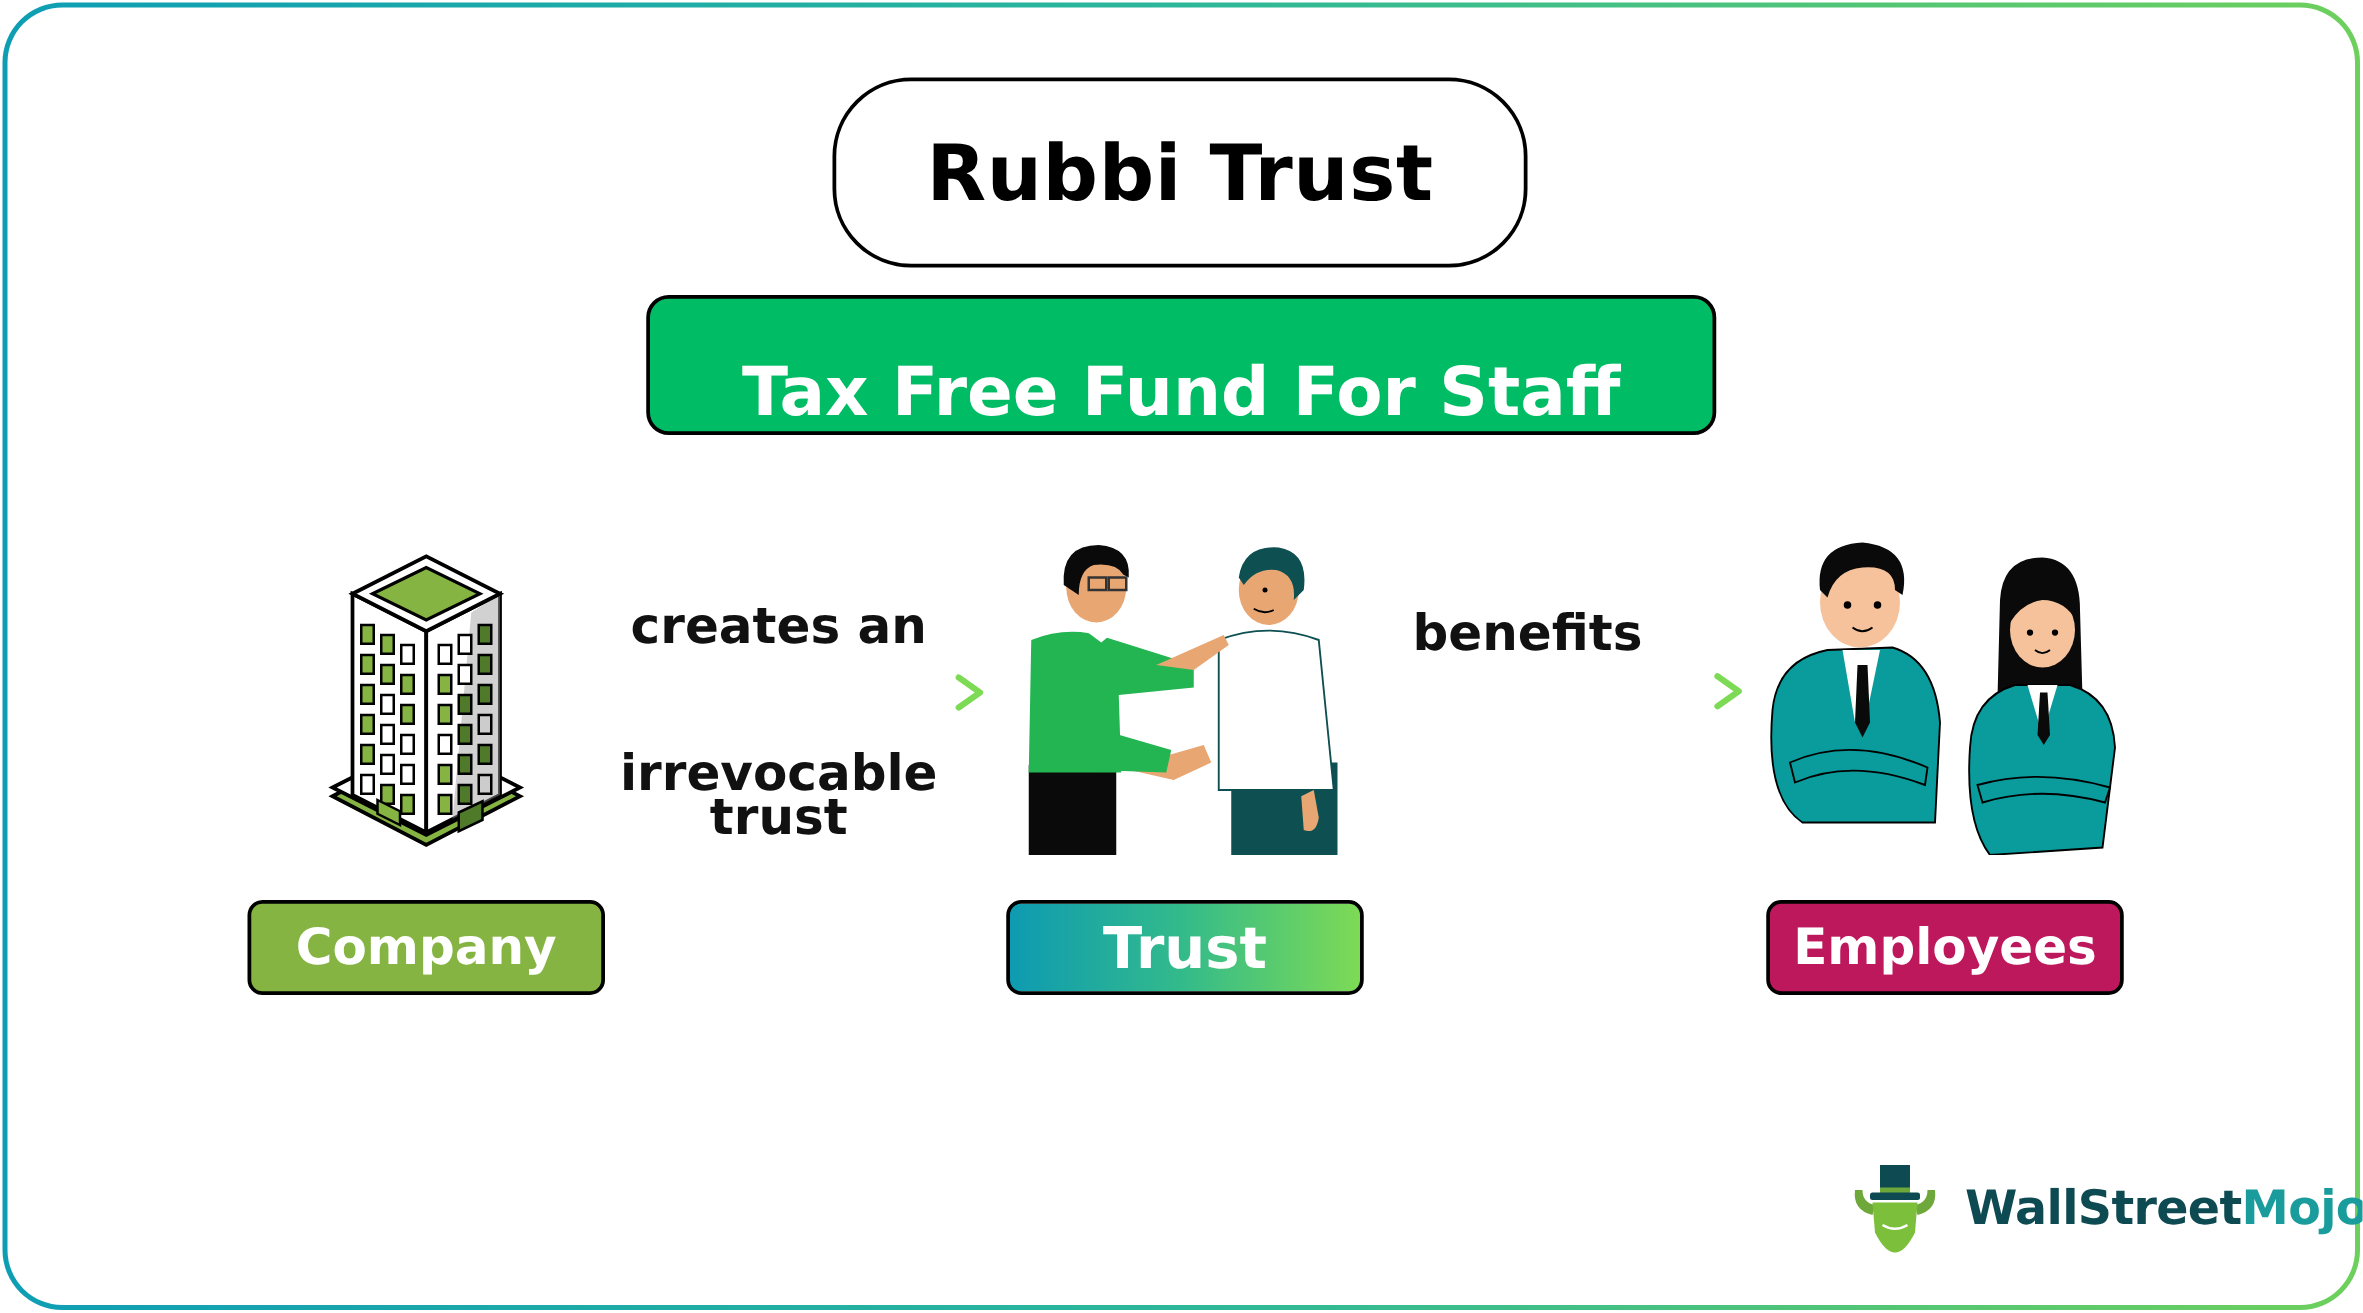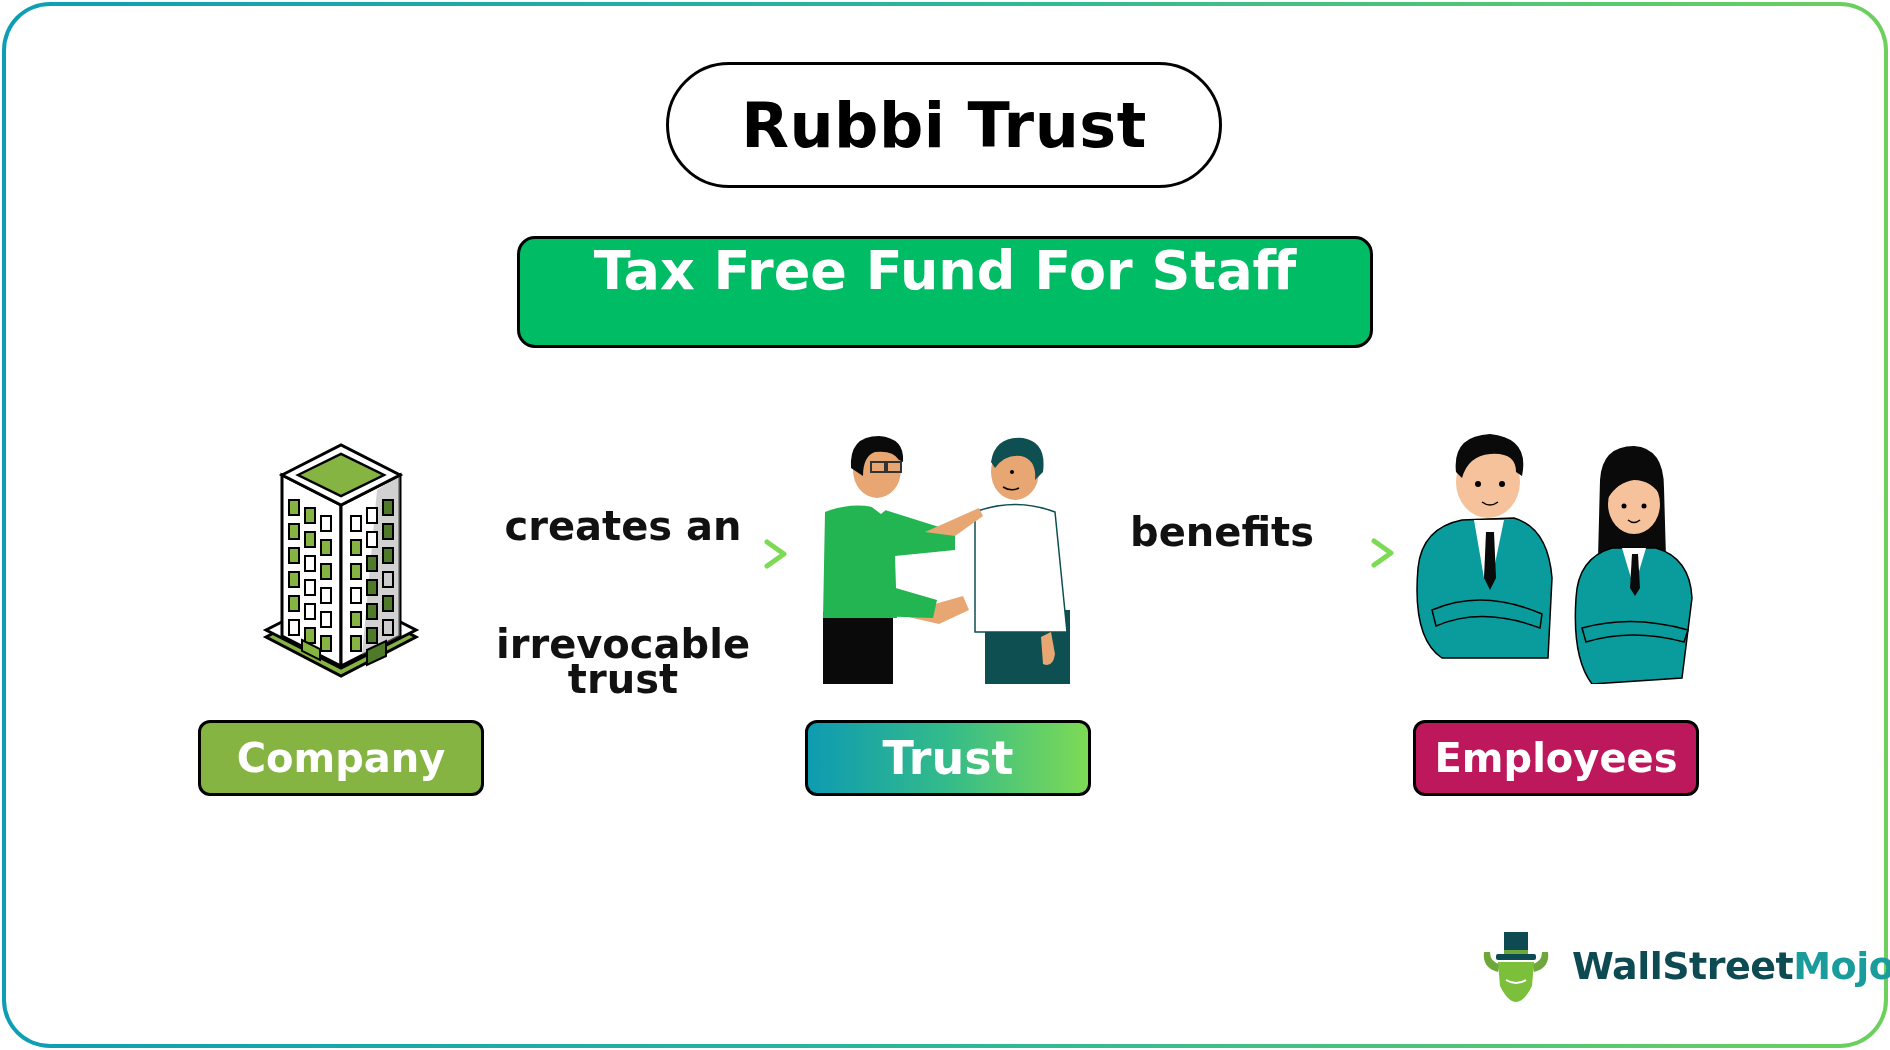--- a/index.html
+++ b/index.html
@@ -5,35 +5,34 @@
   html, body { margin:0; padding:0; background:#ffffff; }
   body { width:1890px; height:1050px; position:relative; overflow:hidden; font-family:"DejaVu Sans","Liberation Sans",sans-serif; }
   .frame {
     position:absolute; left:2px; top:2px; width:1886px; height:1046px;
     border-radius:48px; box-sizing:border-box;
     padding:4px;
     background:linear-gradient(90deg,#0e9eb4 0%,#2cb79a 50%,#6dd05c 100%);
   }
   .frame-inner { width:100%; height:100%; background:#ffffff; border-radius:44px; }
   .title-pill {
-    position:absolute; left:666px; top:62px; width:556px; height:126px;
+    position:absolute; left:666px; top:62px; width:556px; height:152px;
     border:3px solid #000; border-radius:63px; box-sizing:border-box;
     display:flex; align-items:center; justify-content:center;
     font-weight:bold; font-size:62px; color:#000; letter-spacing:0.5px;
   }
   .banner {
     position:absolute; left:517px; top:236px; width:856px; height:112px;
     background:#00bc64; border:3px solid #000; border-radius:18px; box-sizing:border-box;
-    display:flex; align-items:flex-start; justify-content:center;
+    display:flex; align-items:flex-end; justify-content:center;
     font-weight:bold; font-size:54px; color:#ffffff;
   }
   .connector-text {
     position:absolute; font-weight:bold; font-size:40px; color:#111; text-align:left; white-space:nowrap;
     transform:translateX(-50%);
-    margin-top:25px;
   }
   .arrow { position:absolute; }
   .label-box {
     position:absolute; top:720px; width:286px; height:76px;
     border:3px solid #000; border-radius:12px; box-sizing:border-box;
     display:flex; align-items:center; justify-content:center;
     font-weight:bold; font-size:40px; color:#fff;
   }
   .lb-company { left:198px; background:#86b443; }
   .lb-trust { left:805px; background:linear-gradient(90deg,#0e9bb1 0%,#34bb8a 50%,#7dda55 100%); font-size:46px; }

